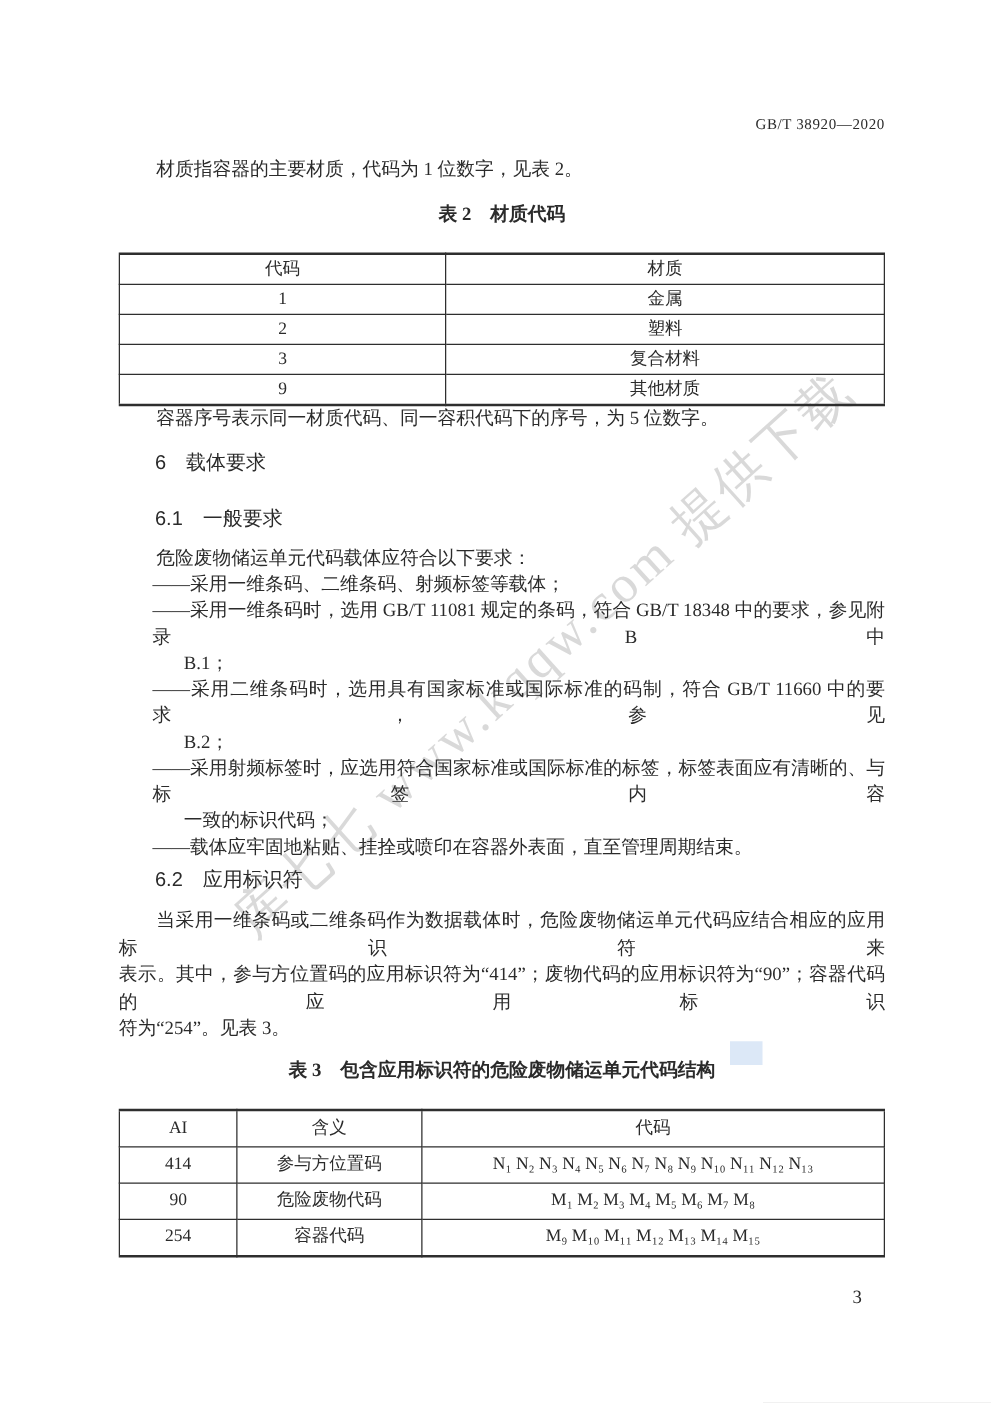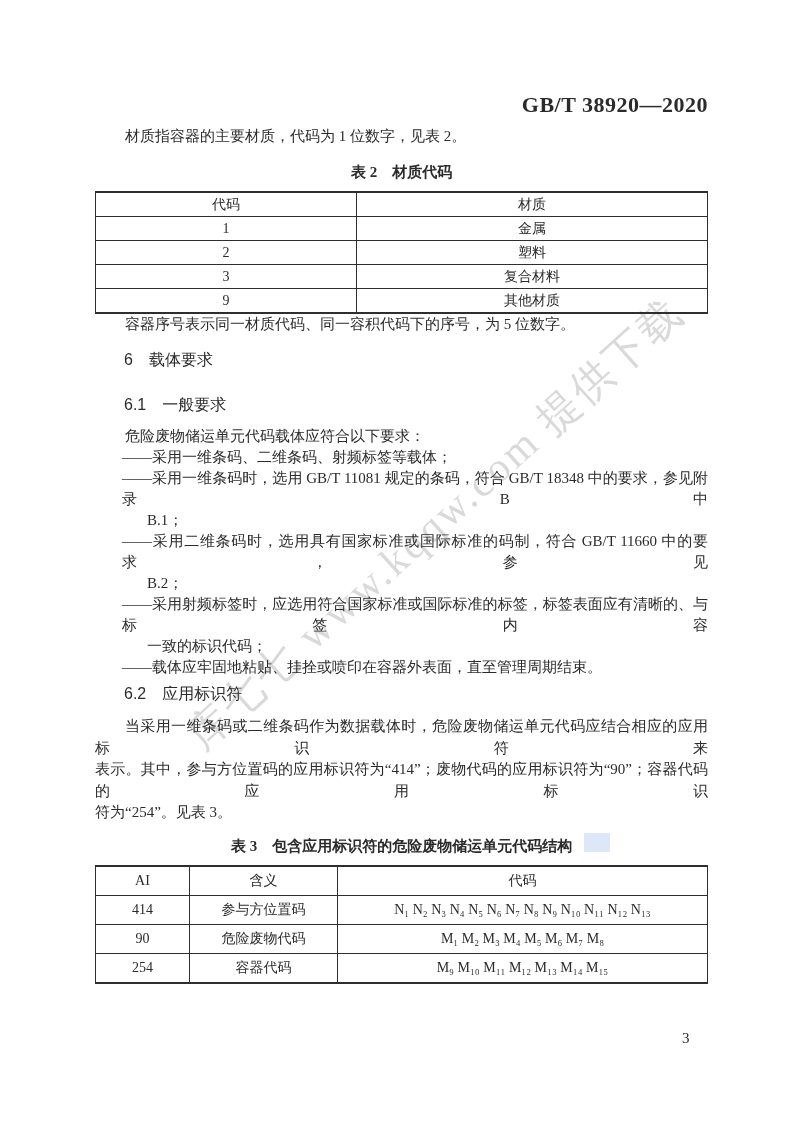--- a/index.html
+++ b/index.html
@@ -20,22 +20,22 @@
     font-family:"Liberation Serif","DejaVu Serif",serif;
     font-size:42px;
     letter-spacing:3px;
     color:rgba(145,145,145,0.35);
     white-space:nowrap;
     z-index:0;
   }
   .std-code {
     position:absolute;
     top:92px; right:85px;
-    font-size:22px;
-    font-weight:bold;
+    font-size:12px;
+    font-weight:normal;
     letter-spacing:0.5px;
     z-index:2;
     margin-left:46px;
   }
   .content {
     position:absolute;
     left:95px; top:126px;
     width:613px;
     font-size:15px;
     line-height:21px;
@@ -62,21 +62,21 @@
   }
   .cap2 { margin-top:15px; }
   .cap3 { margin-top:12px; }
   .p-serial { }
   .doc-table {
     width:100%;
     border-collapse:collapse;
     table-layout:fixed;
     border-top:2px solid #2e2e2e;
     border-bottom:2px solid #2e2e2e;
-    margin-top:8px;
+    margin-top:19px;
   }
   .doc-table td, .doc-table th {
     border:1px solid #2e2e2e;
     font-weight:normal;
     font-size:14px;
     text-align:center;
     vertical-align:middle;
     padding:0;
     overflow:hidden;
   }

